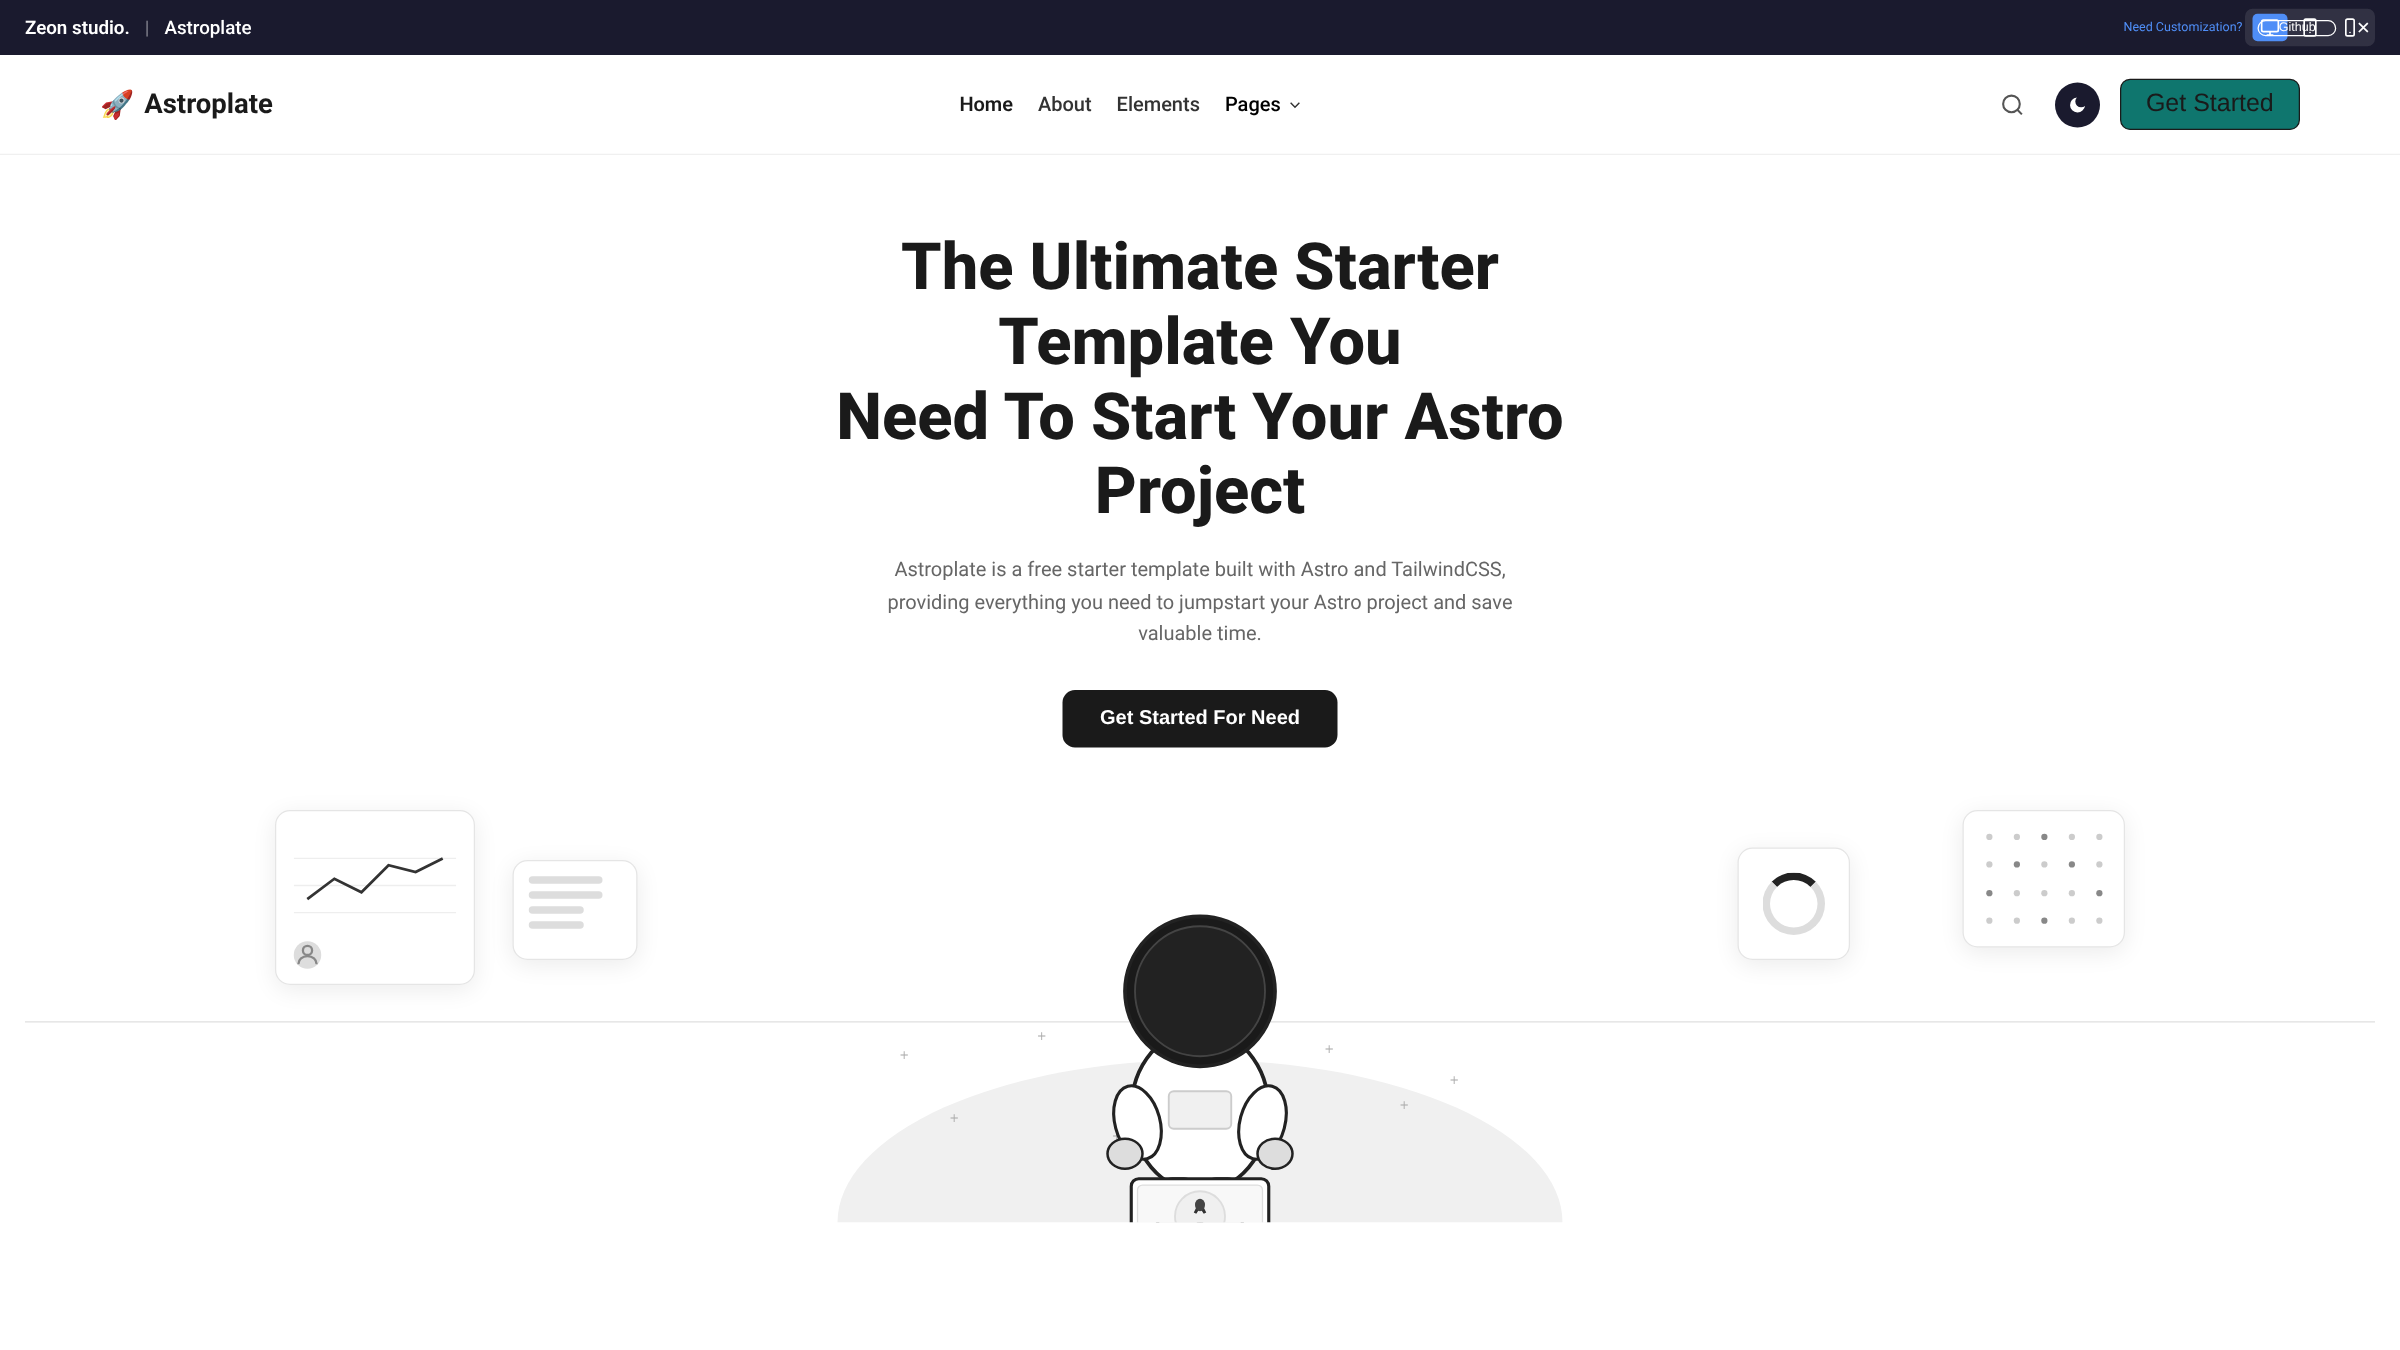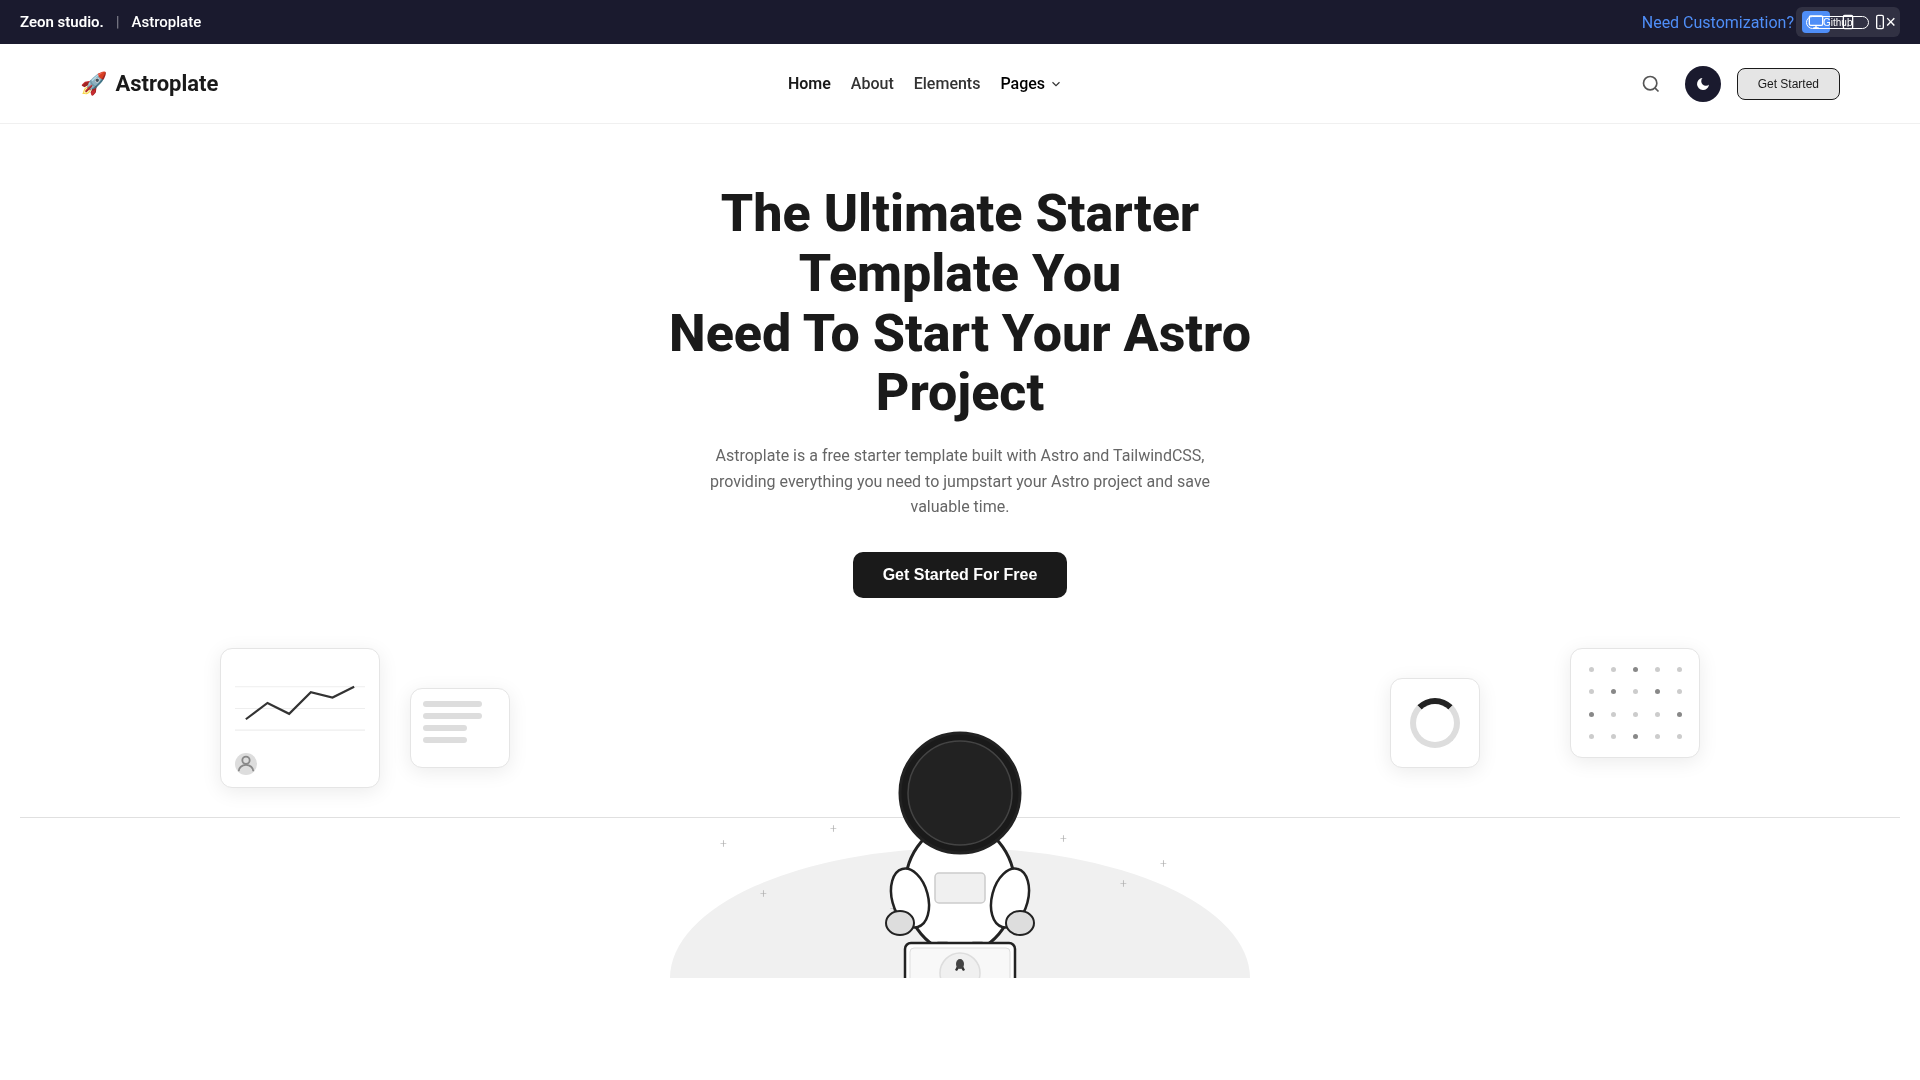--- a/index.html
+++ b/index.html
@@ -56,21 +56,21 @@
 
     .banner-right {
       position: absolute;
       right: 20px;
       display: flex;
       align-items: center;
       gap: 12px;
     }
     .need-customization {
       color: #4f8ef7;
-      font-size: 16px;
+      font-size: 10px;
       cursor: pointer;
       text-decoration: none;
     }
     .github-btn {
       border: 1px solid #fff;
       background: transparent;
       color: #fff;
       border-radius: 20px;
       padding: 0 16px;
       font-size: 10px;
@@ -153,26 +153,26 @@
       background: #1a1a2e;
       border: none;
       cursor: pointer;
       display: flex;
       align-items: center;
       justify-content: center;
       color: #fff;
       font-size: 14px;
     }
     .get-started-nav {
-      background: #e5e5e5;
+      background: #0f766e;
       border: 1.5px solid #1a1a1a;
       color: #1a1a1a;
       border-radius: 8px;
       padding: 8px 20px;
-      font-size: 12px;
+      font-size: 20px;
       font-weight: 500;
       cursor: pointer;
     }
 
     
     .hero {
       text-align: center;
       padding: 60px 20px 0;
       position: relative;
       overflow: hidden;
@@ -423,21 +423,21 @@
     <button class="get-started-nav">Get Started</button>
   </div>
 </nav>
 
 <section class="hero">
   <h1 class="hero-title">
     <span>The Ultimate Starter Template You</span><br>
     <span>Need To Start Your Astro Project</span>
   </h1>
   <p class="hero-subtitle">Astroplate is a free starter template built with Astro and TailwindCSS, providing everything you need to jumpstart your Astro project and save valuable time.</p>
-  <button class="cta-btn">Get Started For Free</button>
+  <button class="cta-btn">Get Started For Need</button>
 
   
   <div class="hero-visual">
 
     <div class="float-card card-chart">
       <svg viewBox="0 0 120 70" fill="none" xmlns="http://www.w3.org/2000/svg">
 
         <line x1="0" y1="60" x2="120" y2="60" stroke="#eee" stroke-width="1"></line>
         <line x1="0" y1="40" x2="120" y2="40" stroke="#eee" stroke-width="1"></line>
         <line x1="0" y1="20" x2="120" y2="20" stroke="#eee" stroke-width="1"></line>

